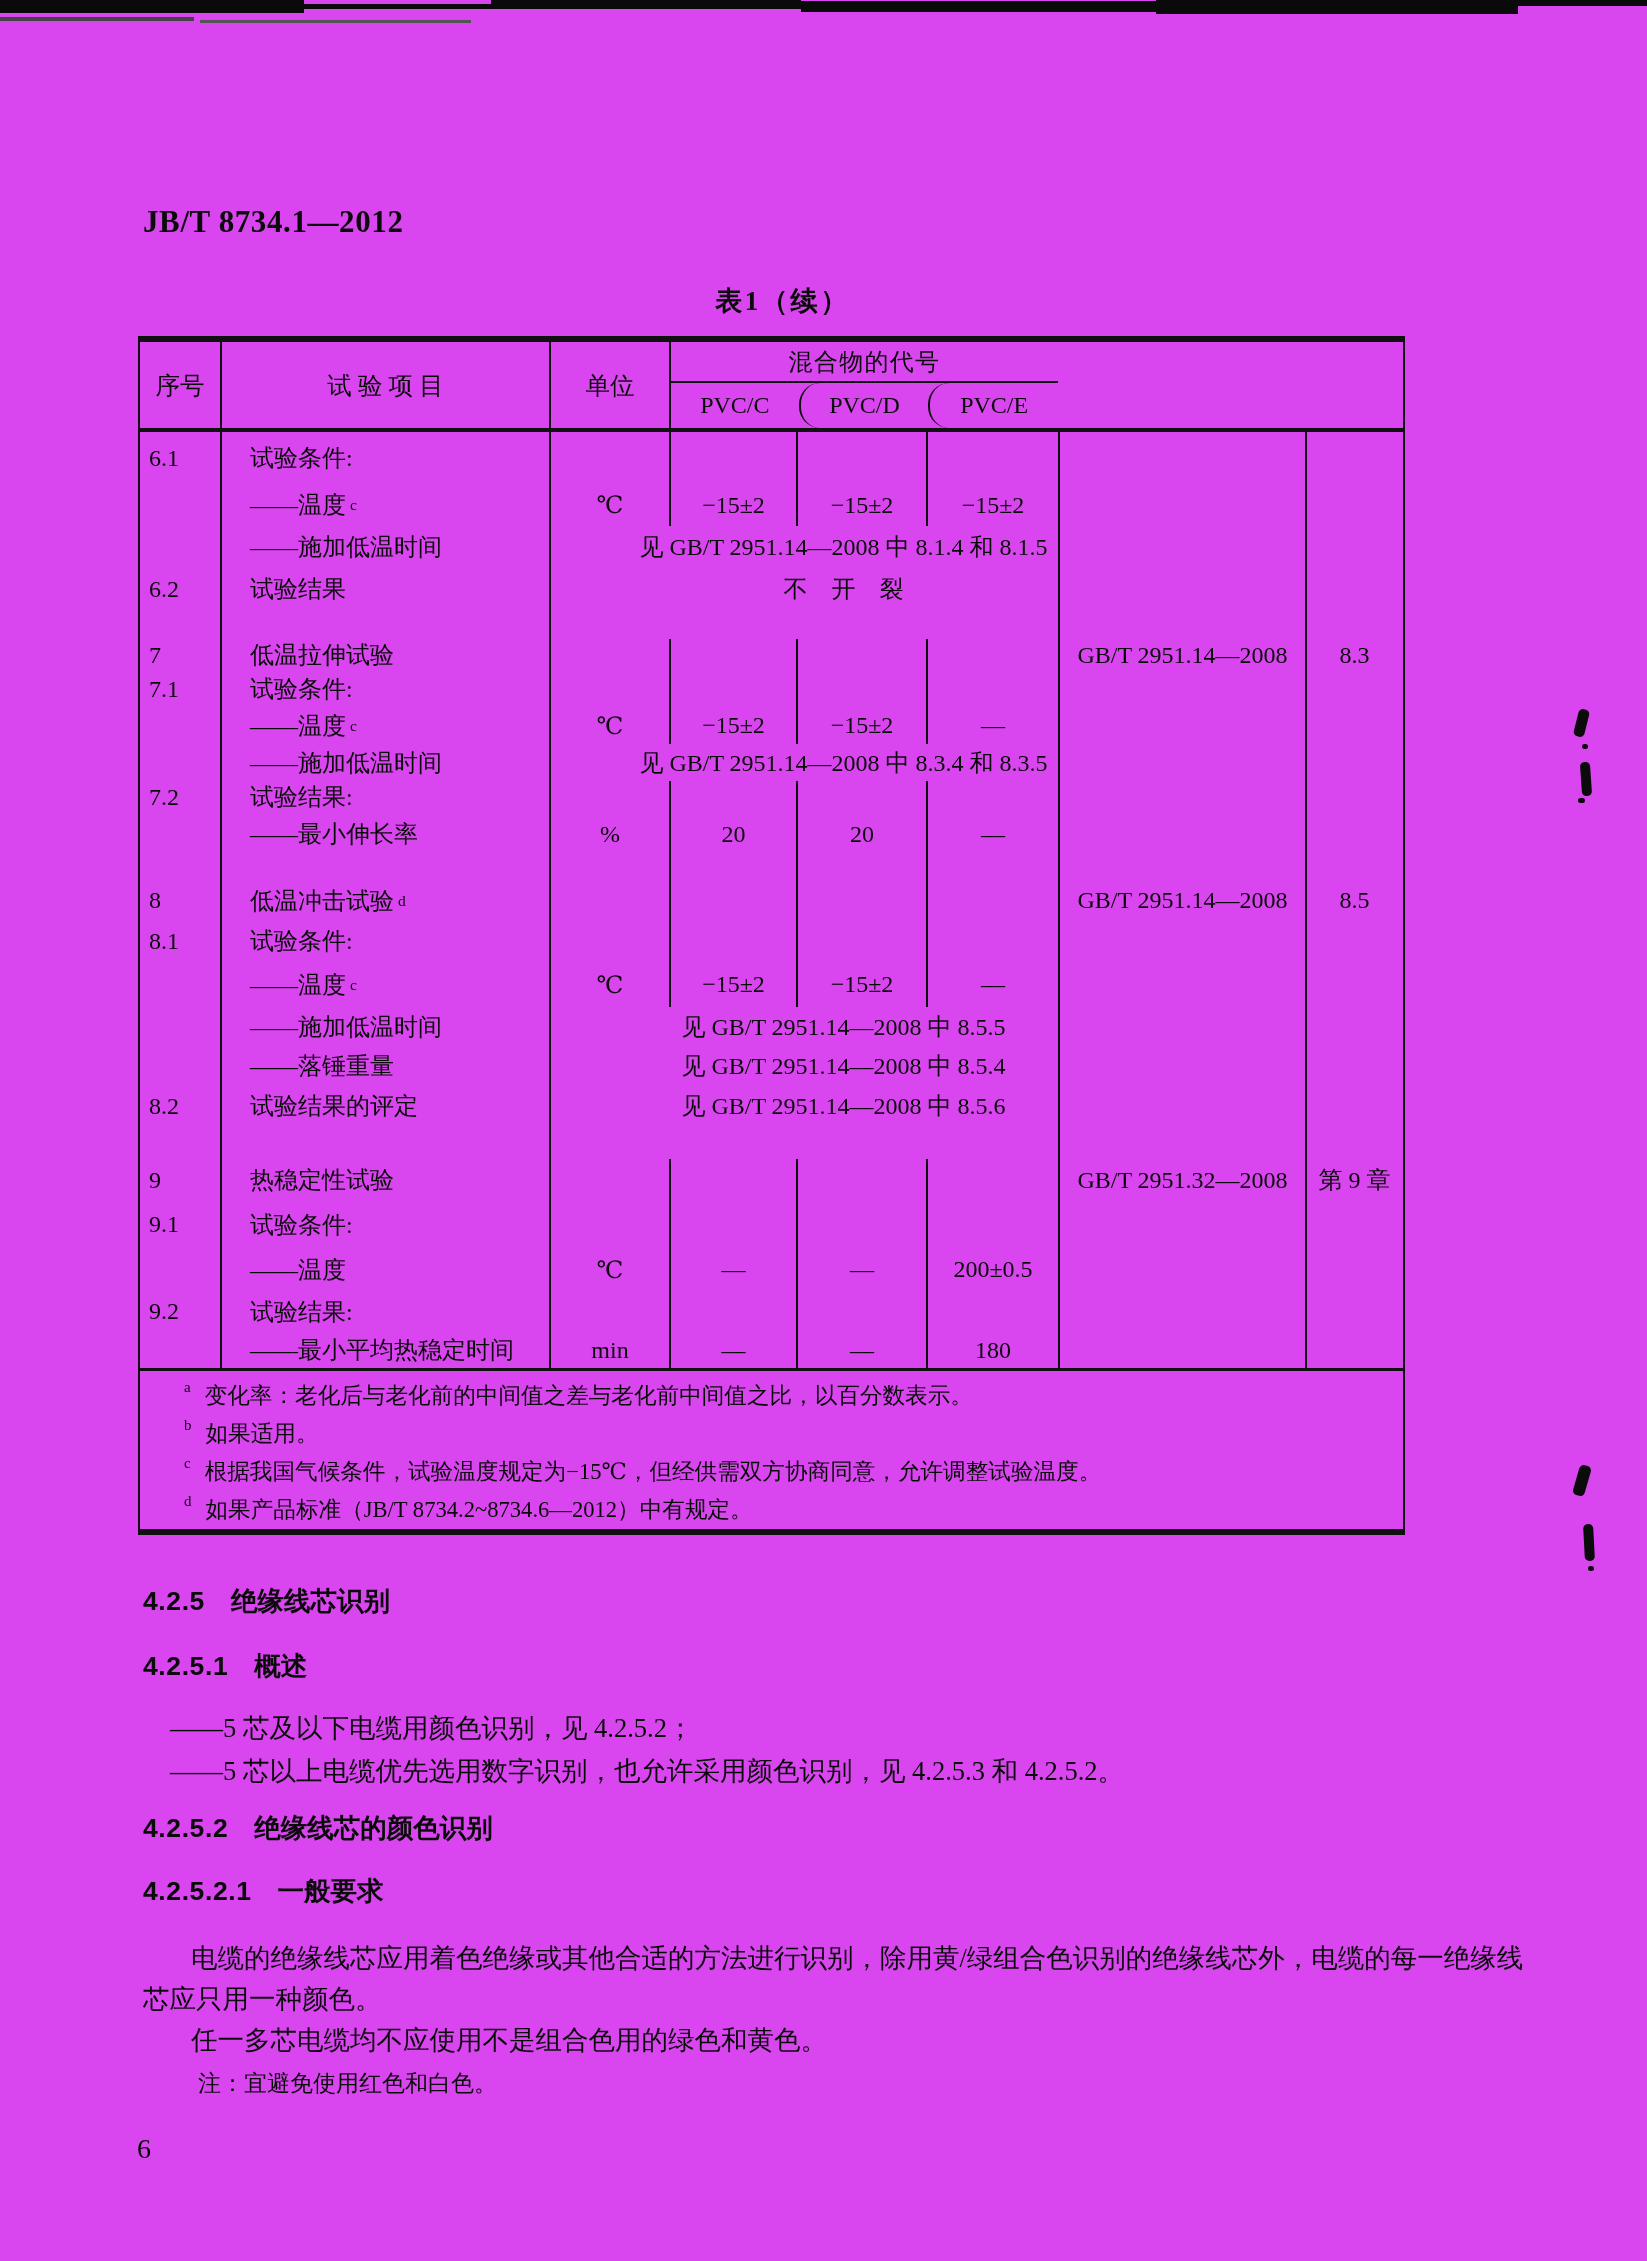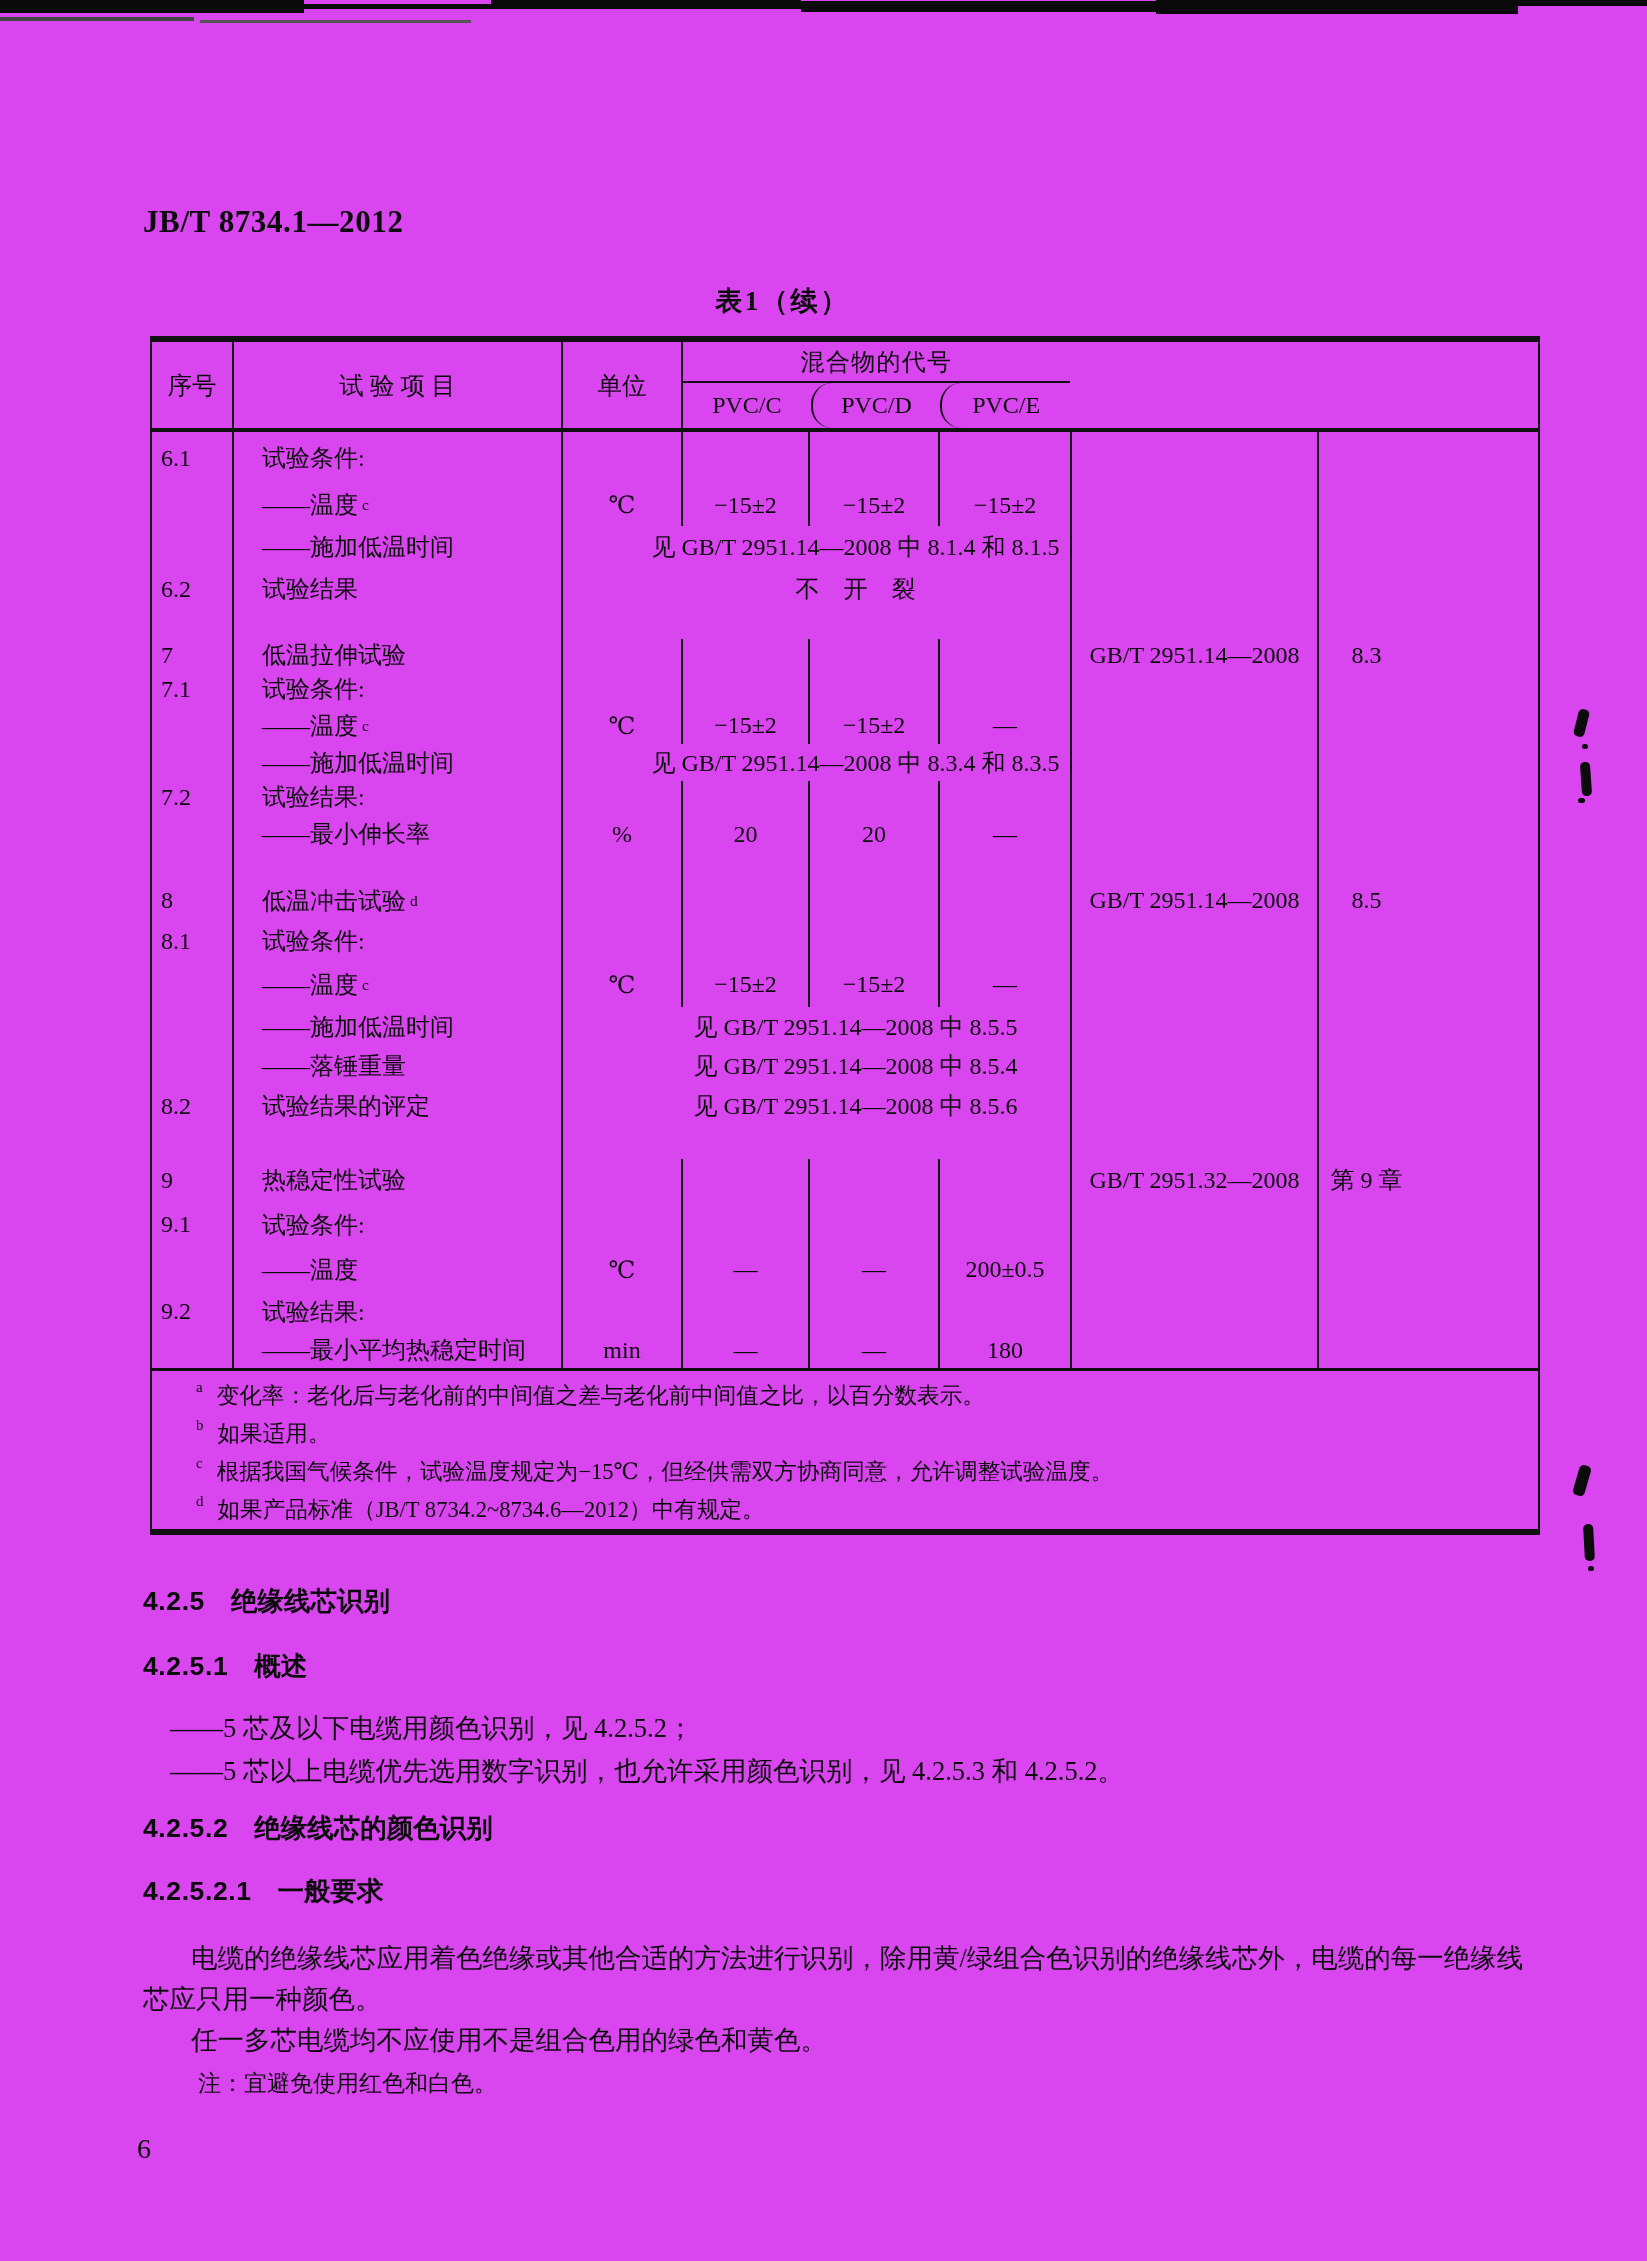--- a/index.html
+++ b/index.html
@@ -11,21 +11,21 @@
   
   .streak { position:absolute; background:#0a0a0a; }
 
   
   .art { position:absolute; background:#0b0b0b; border-radius:4.5px; }
 
   .doc-number { position:absolute; left:143px; top:204px; font-size:31px; font-weight:bold; letter-spacing:0.6px; }
   .tbl-title  { position:absolute; left:149px; top:283px; width:1267px; text-align:center;
                 font-size:27px; font-weight:bold; letter-spacing:2.6px; }
 
-  .tbl { position:absolute; left:150px; top:336px; width:1390px;
+  .tbl { position:absolute; left:138px; top:336px; width:1267px;
          border-left:2.6px solid #101010; border-right:2.6px solid #101010;
          border-top:6.5px solid #101010; border-bottom:6.5px solid #101010;
          font-size:24px; }
 
   .thead { display:flex; height:90px; border-bottom:4.5px solid #101010; }
   .th { display:flex; align-items:center; justify-content:center; text-align:center; font-size:24.5px; }
   .th-no   { width:80px; }
   .th-item { width:329px; border-left:2.6px solid #101010; }
   .th-unit { width:120px; border-left:2.6px solid #101010; }
   .th-grp  { display:flex; flex-direction:column; border-left:2.6px solid #101010; }

